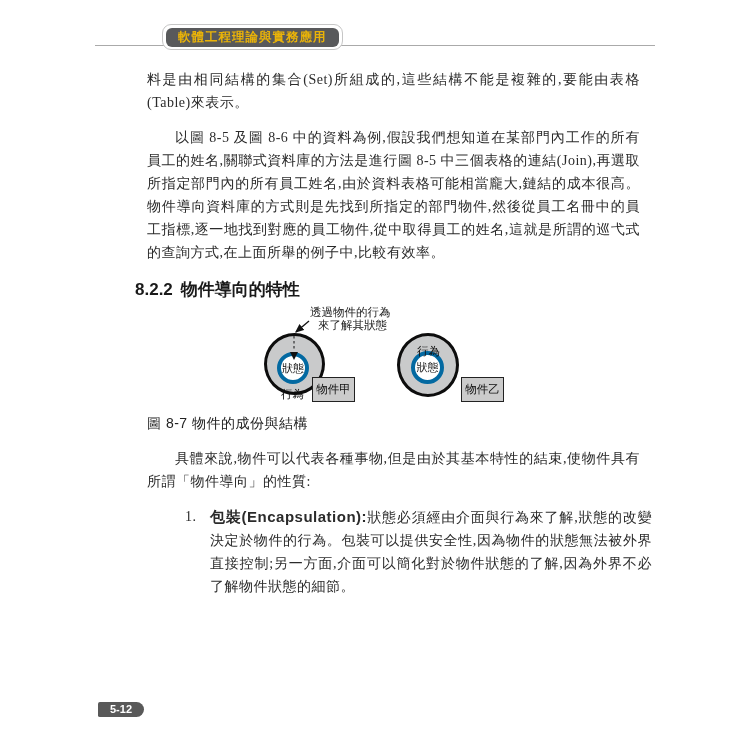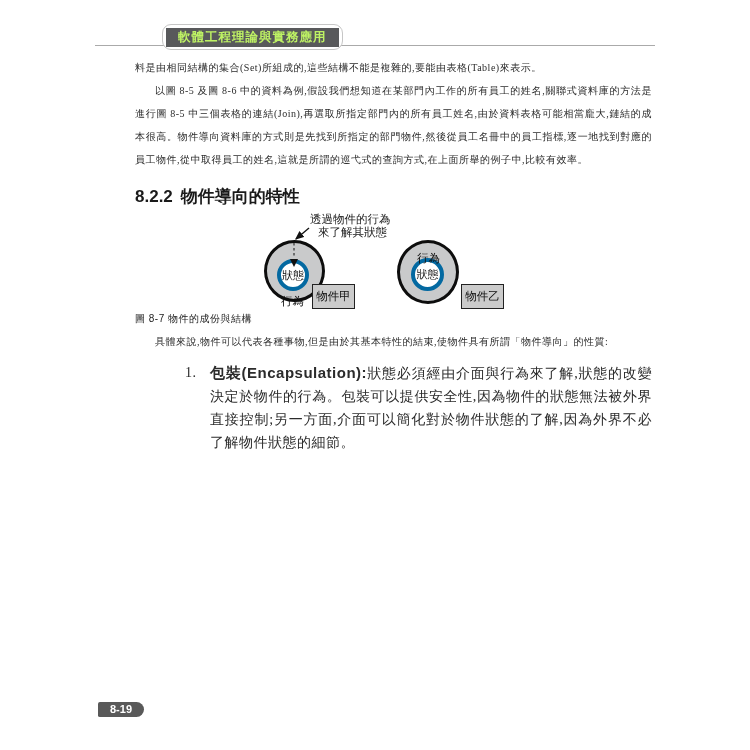--- a/index.html
+++ b/index.html
@@ -3,27 +3,27 @@
 <meta charset="utf-8">
 <style>
   html,body{margin:0;padding:0;background:#ffffff;}
   .page{position:relative;width:750px;height:750px;background:#ffffff;overflow:hidden;
         font-family:"Liberation Serif","DejaVu Serif",serif;color:#2b2b2b;}
 
   
   .header-rule{position:absolute;left:95px;top:45px;width:560px;height:1px;background:#aaaaaa;}
   .header-tab{position:absolute;left:162px;top:24px;border:1px solid #c6c6c6;border-radius:9px;
               background:#ffffff;padding:2px 3px;z-index:2;}
-  .header-badge{display:inline-block;background:#58595b;color:#bef264;border-radius:0;
+  .header-badge{display:inline-block;background:#58595b;color:#eab308;border-radius:6px;
                 padding:2px 12px;font-family:"Liberation Sans","DejaVu Sans",sans-serif;
                 font-size:12.5px;font-weight:bold;letter-spacing:1px;line-height:15px;}
 
   
   .content{position:absolute;left:135px;top:56px;width:517px;}
-  .content p{margin:0;font-size:10px;line-height:23px;text-align:justify;letter-spacing:0.5px;}
+  .content p{margin:12px;font-size:14px;line-height:23px;text-align:justify;letter-spacing:0.5px;}
   p.indent{text-indent:2em;}
   .p2{margin-top:10px;}
   .section-heading{margin:14px 0 0 0;font-family:"Liberation Sans","DejaVu Sans",sans-serif;
                    font-size:17px;font-weight:bold;color:#1a1a1a;line-height:24px;}
   .section-heading .sec-num{margin-right:8px;}
   .p3{margin-top:6px;}
   .p4{margin-top:12px;}
 
   
   .figure{position:relative;margin-top:4px;height:94px;
@@ -127,15 +127,15 @@
 
     <p class="p4 indent">具體來說,物件可以代表各種事物,但是由於其基本特性的結束,使物件具有所謂「物件導向」的性質:</p>
 
     <div class="list-item">
       <span class="list-num">1.</span>
       <span class="list-body"><span class="list-term">包裝(Encapsulation):</span><span>狀態必須經由介面與行為來了解,狀態的改變決定於物件的行為。包裝可以提供安全性,因為物件的狀態無法被外界直接控制;另一方面,介面可以簡化對於物件狀態的了解,因為外界不必了解物件狀態的細節。</span></span>
     </div>
 
   </div>
 
-  <div class="footer-badge">8-19</div>
+  <div class="footer-badge">5-12</div>
 
 </div>
 
 </body></html>

